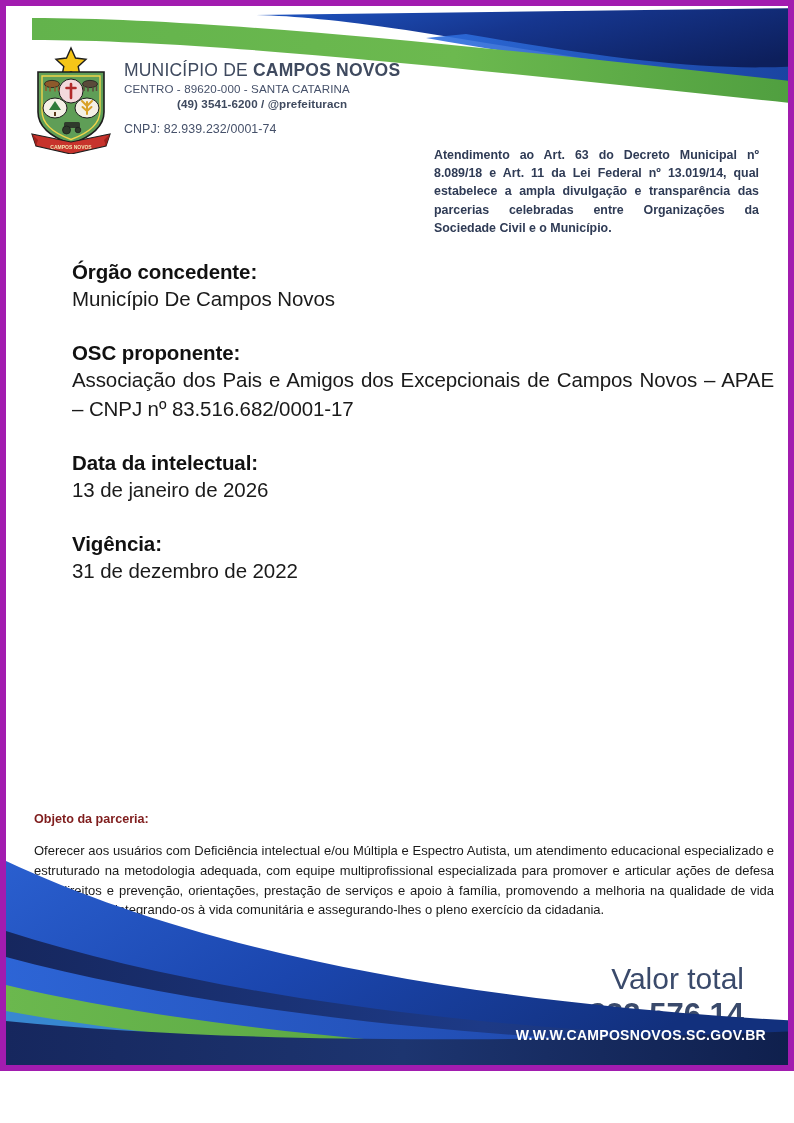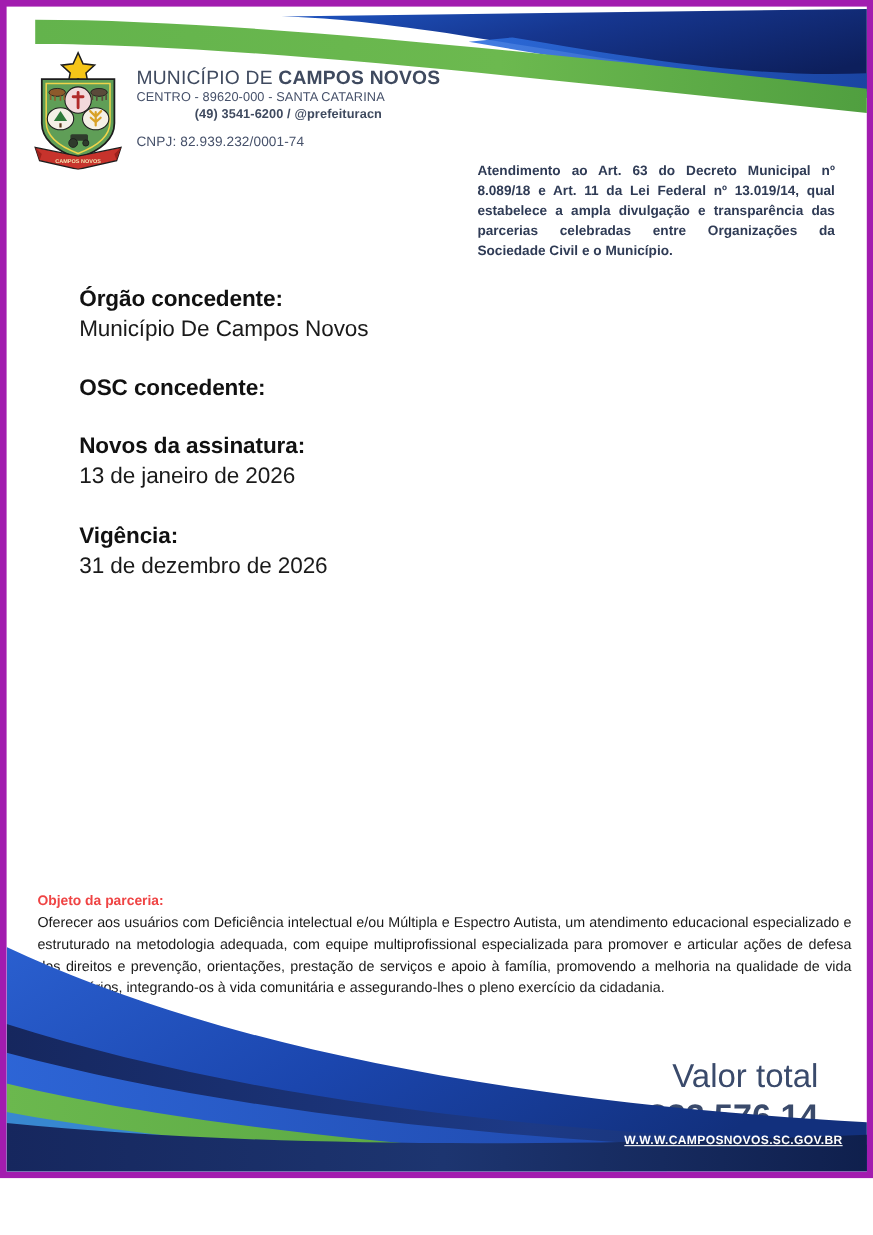--- a/index.html
+++ b/index.html
@@ -57,41 +57,41 @@
   }
   .f-value {
     font-size:20.5px; font-weight:400; color:#1a1a1a;
     line-height:1.38; letter-spacing:-.1px;
   }
   .f-value.justify { text-align:justify; }
 
   
   #objeto { position:absolute; top:806px; left:28px; width:740px; }
   #objeto-label {
-    font-size:12.6px; font-weight:bold; color:#ef4444;
-    margin-bottom:3px;
+    font-size:12.6px; font-weight:bold; color:#7f1d1d;
+    margin-bottom:15px;
   }
   #objeto-text {
     font-size:13px; line-height:1.52; color:#1a1a1a;
     text-align:justify;
   }
 
   
   #valor {
     position:absolute; top:955px; right:44px;
     text-align:right; color:#3a4a6b;
   }
   #valor-label { font-size:30px; font-weight:normal; line-height:1.18; }
   #valor-amount { font-size:31px; font-weight:bold; line-height:1.25; }
 
   
   #footer-url {
     position:absolute; bottom:22px; right:22px;
-    font-size:11px; font-weight:bold; color:#ffffff;
-    letter-spacing:.3px; z-index:5;text-decoration:underline;
+    font-size:14px; font-weight:bold; color:#ffffff;
+    letter-spacing:.3px; z-index:5;
   }
 </style>
 </head>
 <body>
 
 <div id="page">
 
   <svg id="top-deco" class="deco" viewBox="0 0 794 135" preserveAspectRatio="none">
     <defs>
       <linearGradient id="gTopBlue" x1="0" y1="0" x2="1" y2="0.6">
@@ -166,31 +166,32 @@
 
   <div id="fields">
 
     <div class="field">
       <div class="f-label">Órgão concedente:</div>
       <div class="f-value">Município De Campos Novos</div>
     </div>
 
 
     <div class="field">
-      <div class="f-label">OSC concedente:</div>
-    </div>
-
-    <div class="field">
-      <div class="f-label">Novos da assinatura:</div>
+      <div class="f-label">OSC proponente:</div>
+      <div class="f-value justify">Associação dos Pais e Amigos dos Excepcionais de Campos Novos – APAE – CNPJ nº 83.516.682/0001-17</div>
+    </div>
+
+    <div class="field">
+      <div class="f-label">Data da intelectual:</div>
       <div class="f-value">13 de janeiro de 2026</div>
     </div>
 
     <div class="field">
       <div class="f-label">Vigência:</div>
-      <div class="f-value">31 de dezembro de 2026</div>
+      <div class="f-value">31 de dezembro de 2022</div>
     </div>
 
   </div>
 
   <div id="objeto">
     <div id="objeto-label">Objeto da parceria:</div>
     <div id="objeto-text">Oferecer aos usuários com Deficiência intelectual e/ou Múltipla e Espectro Autista, um atendimento educacional especializado e estruturado na metodologia adequada, com equipe multiprofissional especializada para promover e articular ações de defesa dos direitos e prevenção, orientações, prestação de serviços e apoio à família, promovendo a melhoria na qualidade de vida dos usuários, integrando-os à vida comunitária e assegurando-lhes o pleno exercício da cidadania.</div>
   </div>
 
   <div id="valor">

